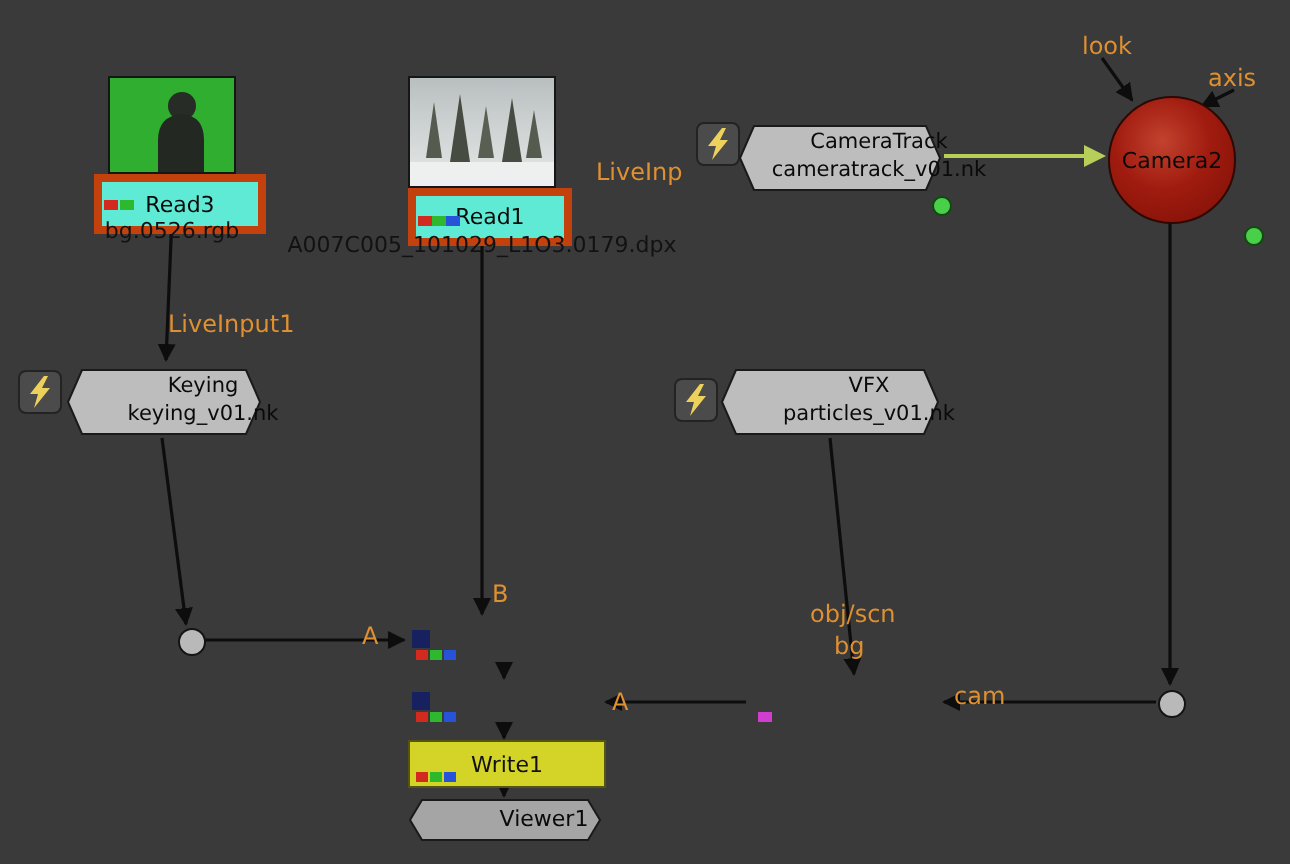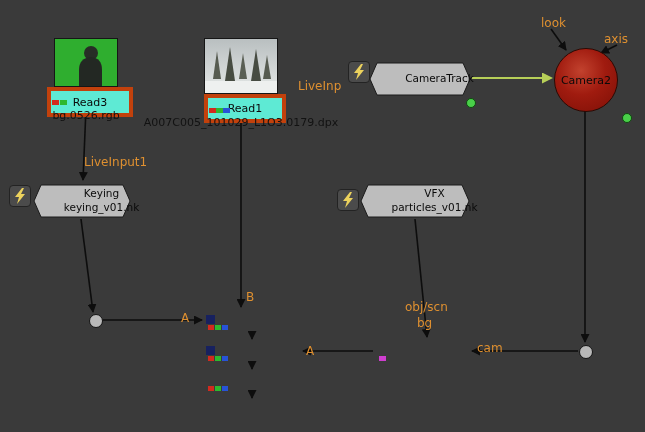--- a/index.html
+++ b/index.html
@@ -113,20 +113,21 @@
         <path d="M11 1 L4 10 H8 L6 17 L14 7 H10 L13 1 Z" fill="#ecd25d"></path>
       </svg>
   </div>
 
   <div class="hexnode" style="left:369px;top:62px;width:102px;height:34px">
     <svg width="102" height="34" viewBox="0 0 102 34">
       <polygon points="8,1 94,1 101,17 94,33 8,33 1,17" fill="#bdbdbd" stroke="#1a1a1a"></polygon>
     </svg>
     <div class="hextext">
       <span>CameraTrack</span>
+      <span>cameratrack_v01.nk</span>
     </div>
   </div>
   <div class="gdot" style="left:466px;top:98px"></div>
 
   <span class="orange" style="left:541px;top:16px">look</span>
   <span class="orange" style="left:604px;top:32px">axis</span>
   <div class="camera" style="left:554px;top:48px;width:62px;height:62px">
     <span>Camera2</span>
   </div>
   <div class="gdot" style="left:622px;top:113px"></div>
@@ -172,24 +173,35 @@
   <div class="chip" style="left:208px;top:325px;width:6px;background:#d22a1e"></div>
   <div class="chip" style="left:215px;top:325px;width:6px;background:#2eb82e"></div>
   <div class="chip" style="left:222px;top:325px;width:6px;background:#2753d8"></div>
 
   <span class="orange" style="left:306px;top:344px">A</span>
   <div class="sq" style="left:206px;top:346px"></div>
   <div class="chip" style="left:208px;top:356px;width:6px;background:#d22a1e"></div>
   <div class="chip" style="left:215px;top:356px;width:6px;background:#2eb82e"></div>
   <div class="chip" style="left:222px;top:356px;width:6px;background:#2753d8"></div>
 
+  <div class="node writenode" style="left:204px;top:370px;width:97px;height:22px">
+    <span>Write1</span>
+  </div>
   <div class="chip" style="left:208px;top:386px;width:6px;background:#d22a1e"></div>
   <div class="chip" style="left:215px;top:386px;width:6px;background:#2eb82e"></div>
   <div class="chip" style="left:222px;top:386px;width:6px;background:#2753d8"></div>
 
+  <div class="hexnode" style="left:204px;top:399px;width:97px;height:22px">
+    <svg width="97" height="22" viewBox="0 0 97 22">
+      <polygon points="7,1 90,1 96,11 90,21 7,21 1,11" fill="#a5a5a5" stroke="#1a1a1a"></polygon>
+    </svg>
+    <div class="hextext" style="font-size:11px">
+      <span>Viewer1</span>
+    </div>
+  </div>
 
   <span class="orange" style="left:405px;top:300px">obj/scn</span>
   <span class="orange" style="left:417px;top:316px">bg</span>
   <span class="orange" style="left:477px;top:341px">cam</span>
 
   <div class="chip" style="left:379px;top:356px;background:#cf3ecf"></div>
 
 </div>
 
 </body></html>

